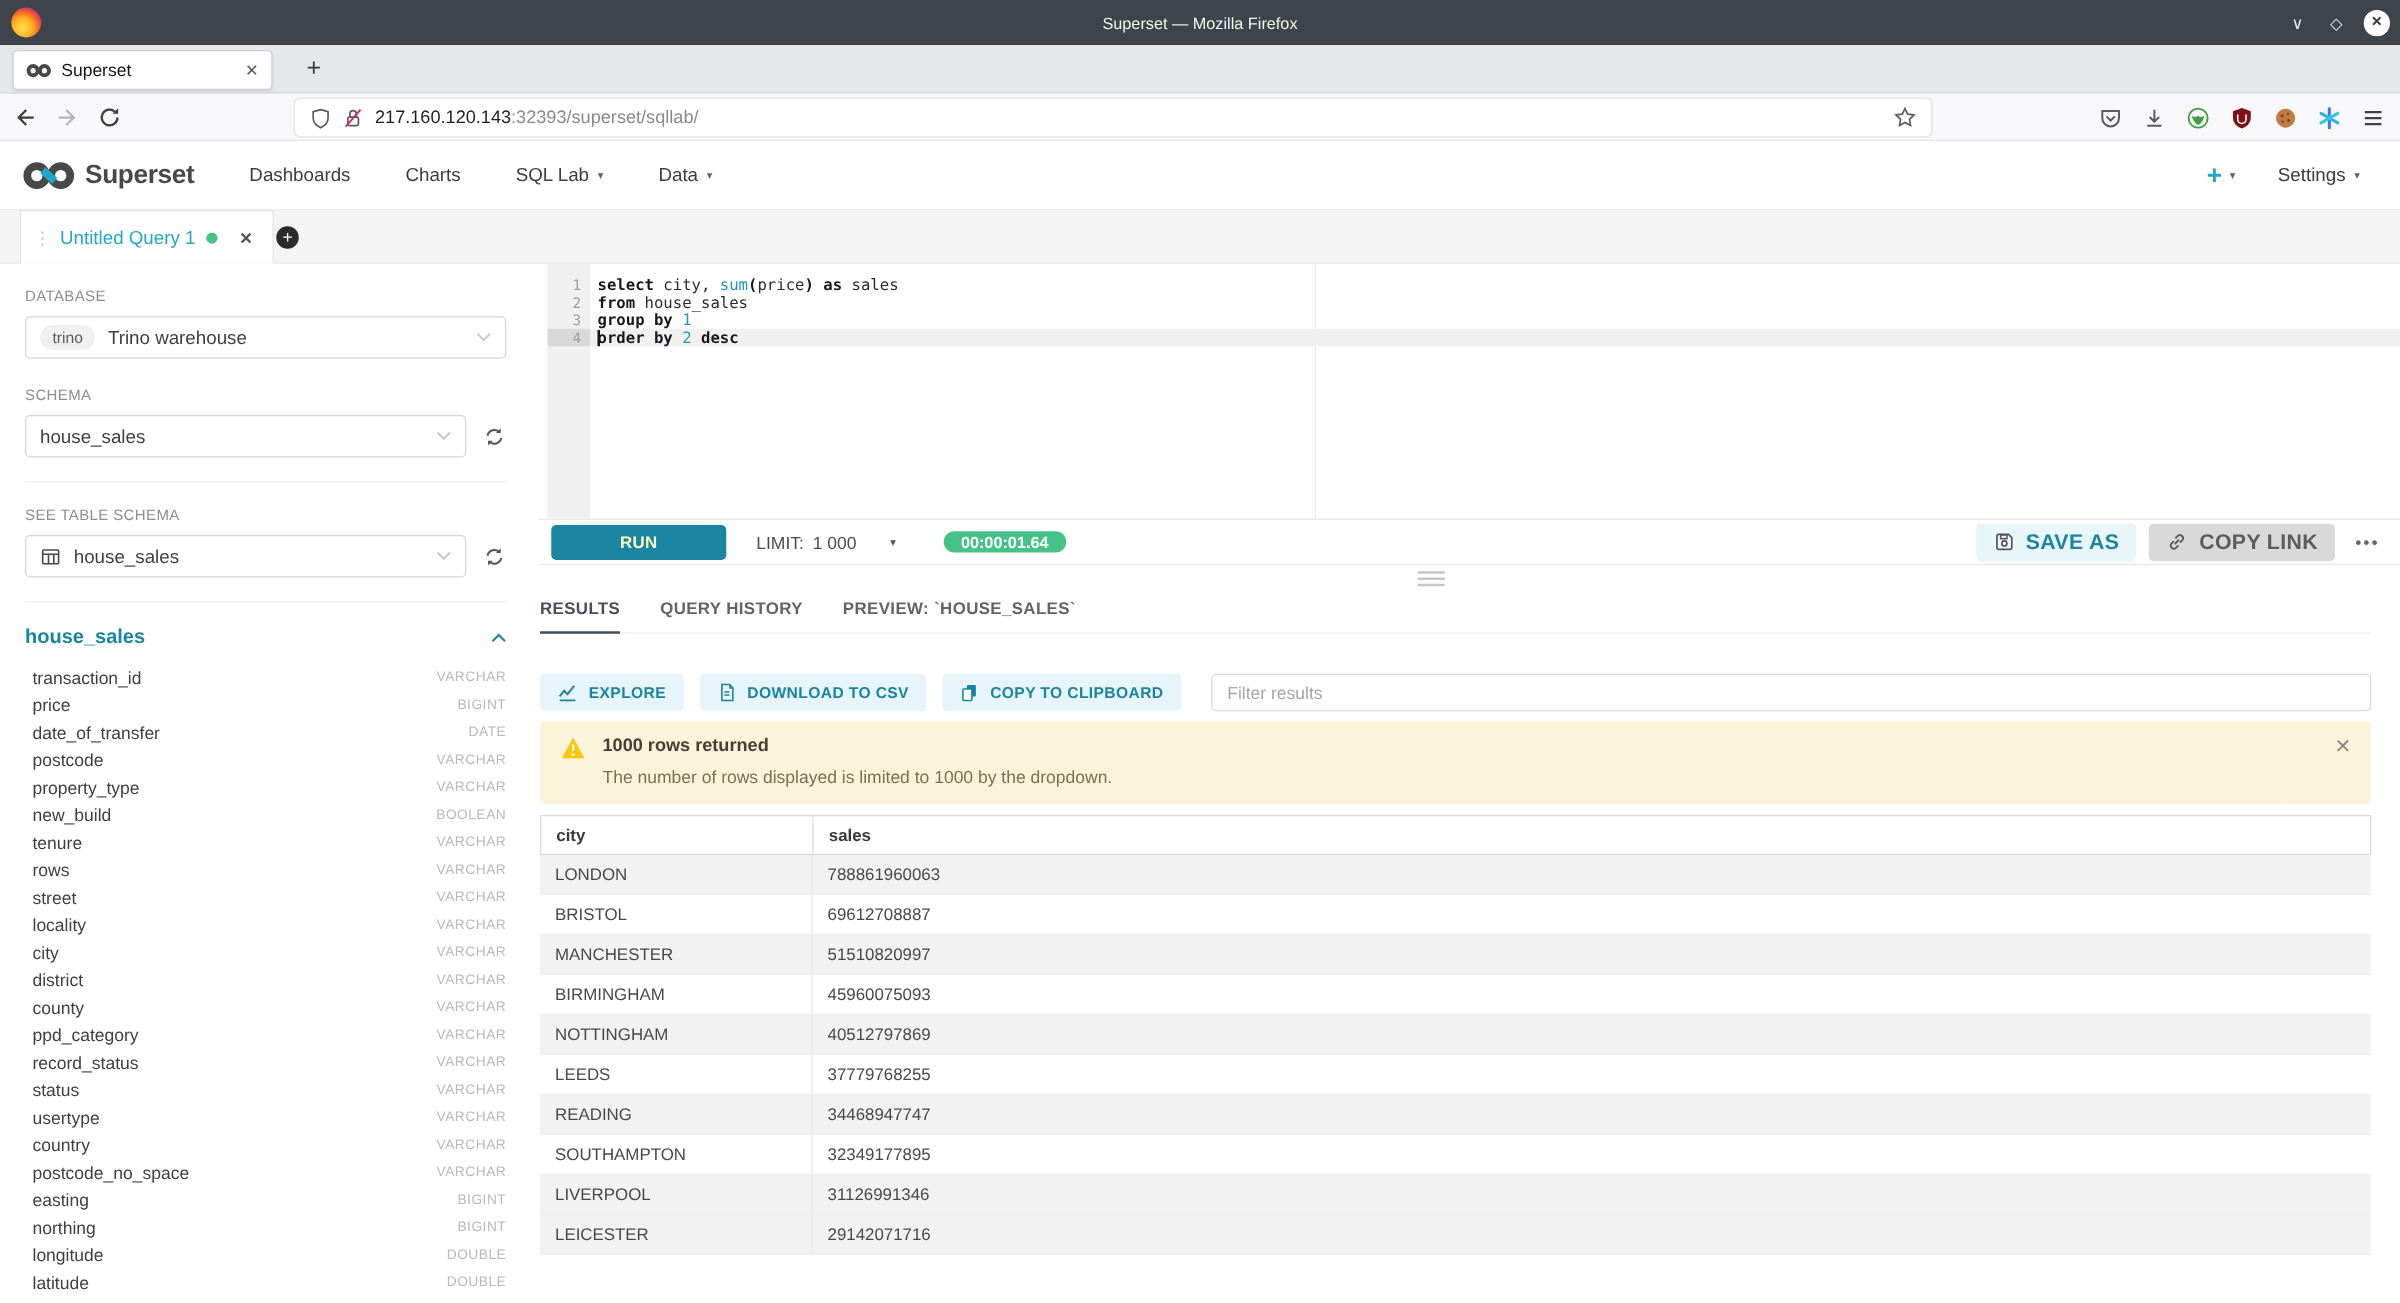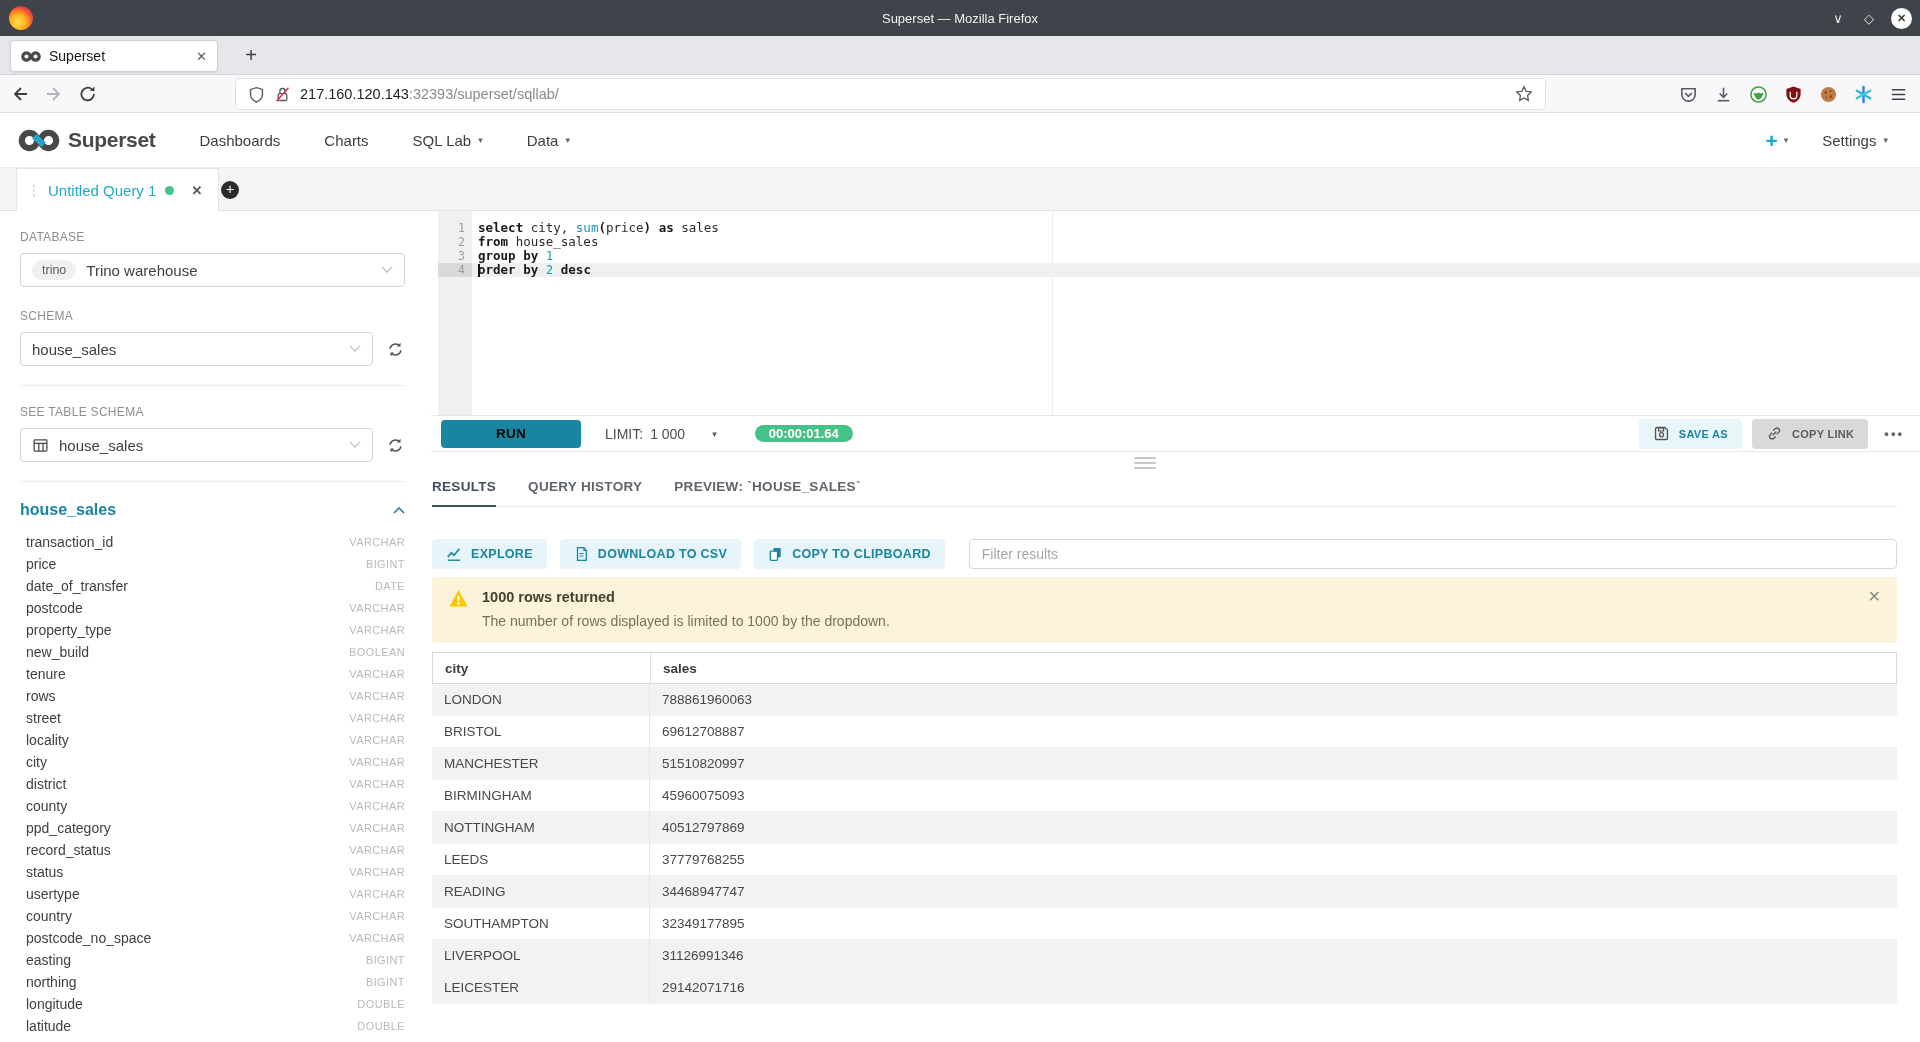--- a/index.html
+++ b/index.html
@@ -81,26 +81,26 @@
   .code-line{height:14px;line-height:14px;white-space:pre;padding-left:6px;}
   .line-active{background:#f0f0f0;}
   .tk-kw{font-weight:700;color:#17181a;}
   .tk-fn{color:#1d93bb;}
   .tk-num{color:#1d9fb0;}
   .tk-txt{color:#2b2b2b;}
   .cursor{display:inline-block;width:1.5px;height:13px;background:#111;vertical-align:text-bottom;margin-right:-1.5px;}
 
   
   .runbar{position:absolute;left:431px;right:0;top:415px;height:37px;background:#fff;border-top:1px solid #e8e8e8;border-bottom:1px solid #e8e8e8;display:flex;align-items:center;padding:0 16px 0 10px;}
-  .run-btn{width:140px;height:28px;background:var(--primary);color:#000000;border:none;border-radius:4px;font-size:13.5px;font-weight:700;letter-spacing:.3px;font-family:inherit;}
+  .run-btn{width:140px;height:28px;background:var(--primary);color:#fef9c3;border:none;border-radius:4px;font-size:13.5px;font-weight:700;letter-spacing:.3px;font-family:inherit;}
   .limit{display:flex;align-items:center;margin-left:24px;gap:7px;font-size:14px;color:#4d4d4d;}
   .limit .caret{margin-left:20px;color:#555;}
   .timer{margin-left:38px;background:var(--success);color:#fff;font-size:13px;font-weight:600;padding:1px 14px;border-radius:15px;}
   .run-right{margin-left:auto;display:flex;align-items:center;gap:10px;}
-  .chip-btn{height:30px;display:flex;align-items:center;gap:9px;padding:0 14px;border-radius:4px;border:none;font-size:11px;font-weight:700;letter-spacing:.3px;font-family:inherit;}
+  .chip-btn{height:30px;display:flex;align-items:center;gap:9px;padding:0 14px;border-radius:4px;border:none;font-size:17px;font-weight:700;letter-spacing:.3px;font-family:inherit;}
   .saveas{background:#e8f5f9;color:var(--primary);}
   .copylink{background:#d9d9d9;color:#5c5c5c;}
   .more{color:#666;font-size:13px;font-weight:700;letter-spacing:2px;margin-left:6px;}
 
   
   .south{position:absolute;left:431px;right:0;top:452px;bottom:0;background:#fff;padding:0 23px 0 1px;}
   .drag-handle{position:absolute;left:703px;top:5px;width:22px;}
   .drag-handle div{height:2px;background:#c8c8c8;margin-bottom:3px;border-radius:1px;}
   .rtabs{display:flex;gap:32px;padding-top:27px;border-bottom:1px solid #ebebeb;}
   .rtab{font-size:13.5px;font-weight:600;letter-spacing:.3px;color:#60646c;padding-bottom:11px;cursor:pointer;}

